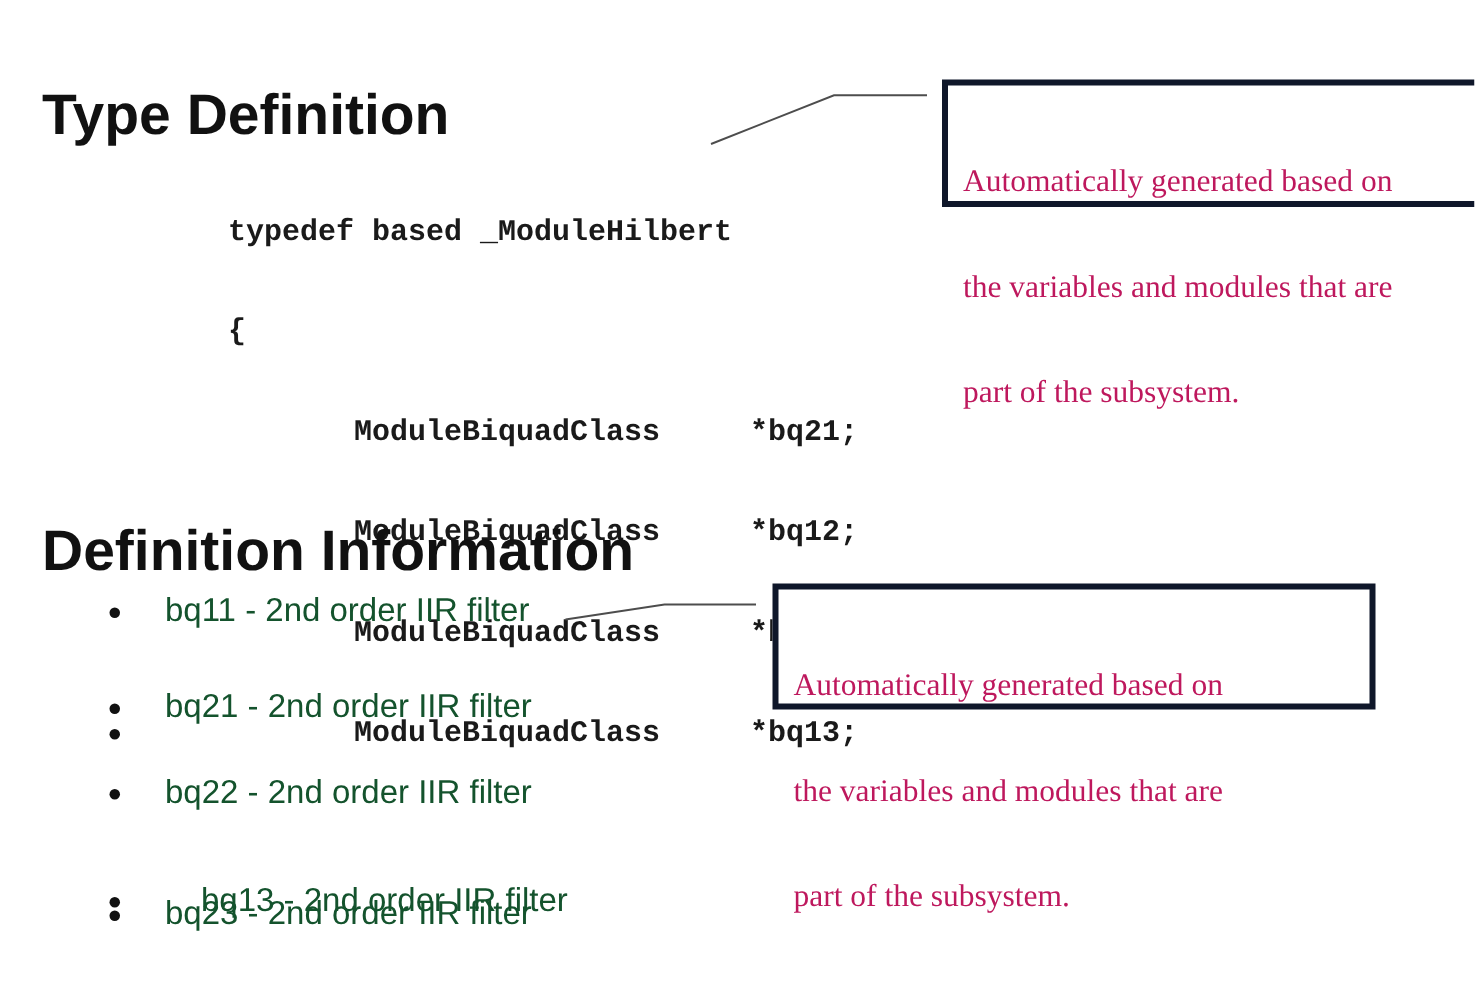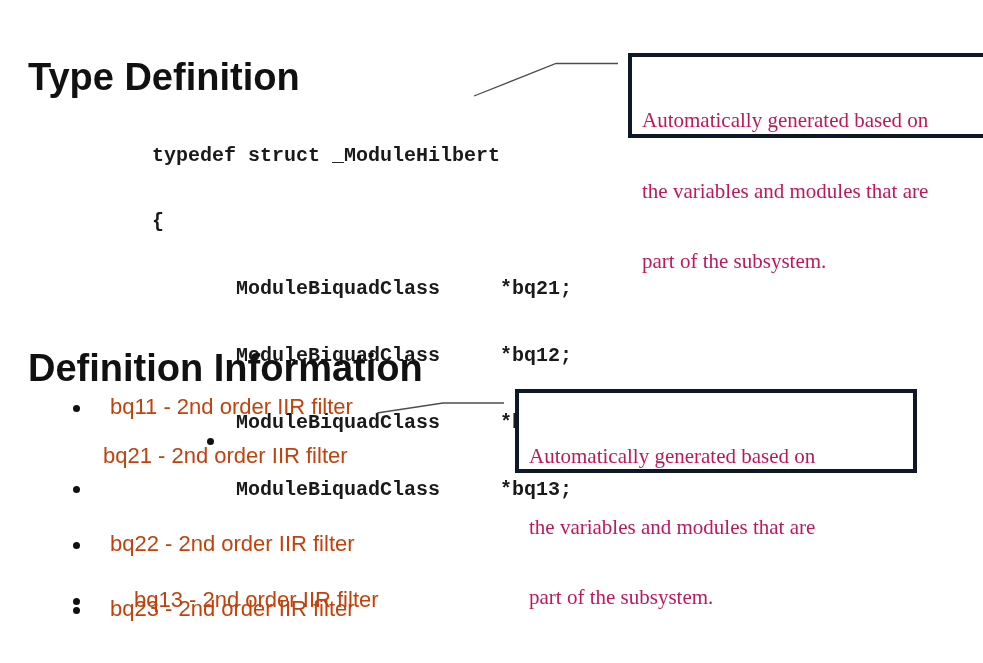--- a/index.html
+++ b/index.html
@@ -63,40 +63,40 @@
     top: 0;
   }
   .bullet-item {
     position: absolute;
     left: 73px;
     height: 22px;
     display: flex;
     align-items: center;
   }
   .bullet-item:nth-child(1) { top: 396px; }
-  .bullet-item:nth-child(2) { top: 436px; flex-direction: column; }
+  .bullet-item:nth-child(2) { top: 460px; }
   .bullet-item:nth-child(3) { top: 477px; }
-  .bullet-item:nth-child(4) { top: 517px; margin-top: 16px; }
+  .bullet-item:nth-child(4) { top: 517px; }
   .bullet-item:nth-child(5) { top: 589px; gap: 24px; }
   .bullet-item:nth-child(6) { top: 598px; }
 
   .bullet-dot {
     width: 7px;
     height: 7px;
     border-radius: 50%;
     background: #111111;
     flex: 0 0 auto;
     margin-top: 2px;
   }
   .bullet-label {
     margin-left: 30px;
     font-family: "Liberation Sans", sans-serif;
     font-size: 22px;
     line-height: 22px;
-    color: #c2410c;
+    color: #14532d;
     white-space: pre;
   }
 
   #leader-lines {
     position: absolute;
     left: 0;
     top: 0;
     width: 983px;
     height: 663px;
     pointer-events: none;
@@ -108,21 +108,21 @@
   }
 </style>
 </head>
 <body>
 
 <div id="page">
 
   <h1 class="heading" id="heading-type-definition">Type Definition</h1>
 
   <div class="code-block">
-    <div class="code-line">typedef struct _ModuleHilbert</div>
+    <div class="code-line">typedef based _ModuleHilbert</div>
     <div class="code-line">{</div>
     <div class="code-line">       ModuleBiquadClass     *bq21;</div>
     <div class="code-line">       ModuleBiquadClass     *bq12;</div>
     <div class="code-line">       ModuleBiquadClass     *bq22;</div>
     <div class="code-line">       ModuleBiquadClass     *bq13;</div>
     
   </div>
 
   <div class="callout-box" id="callout-1">
     <div>Automatically generated based on</div>

